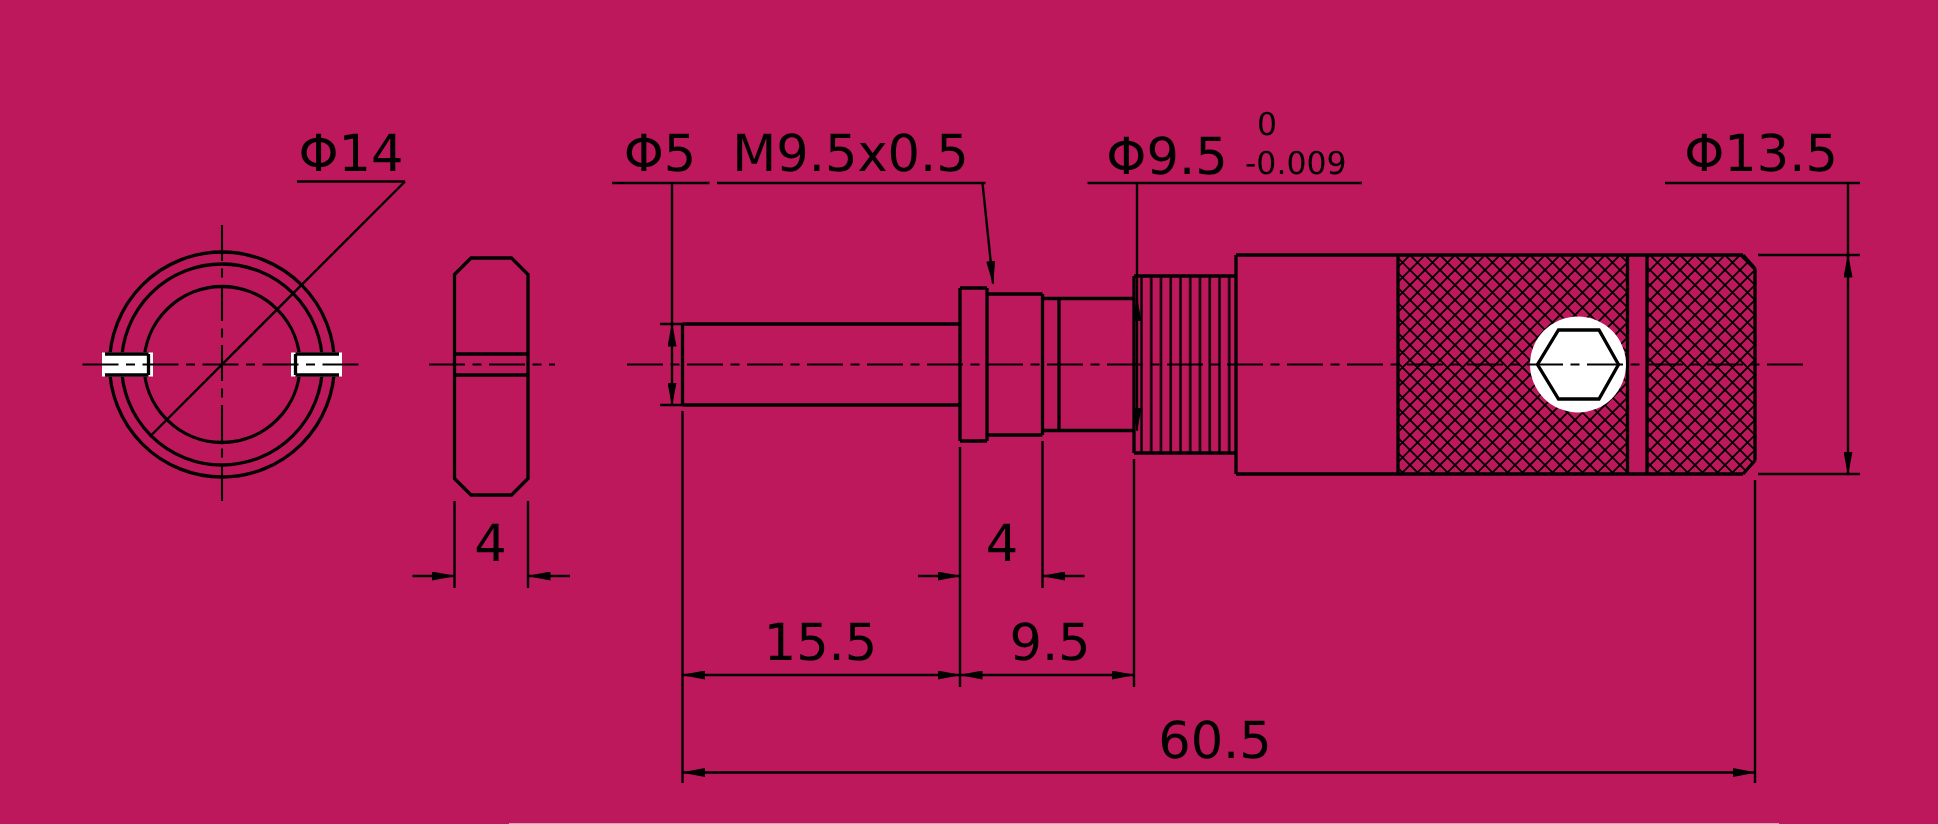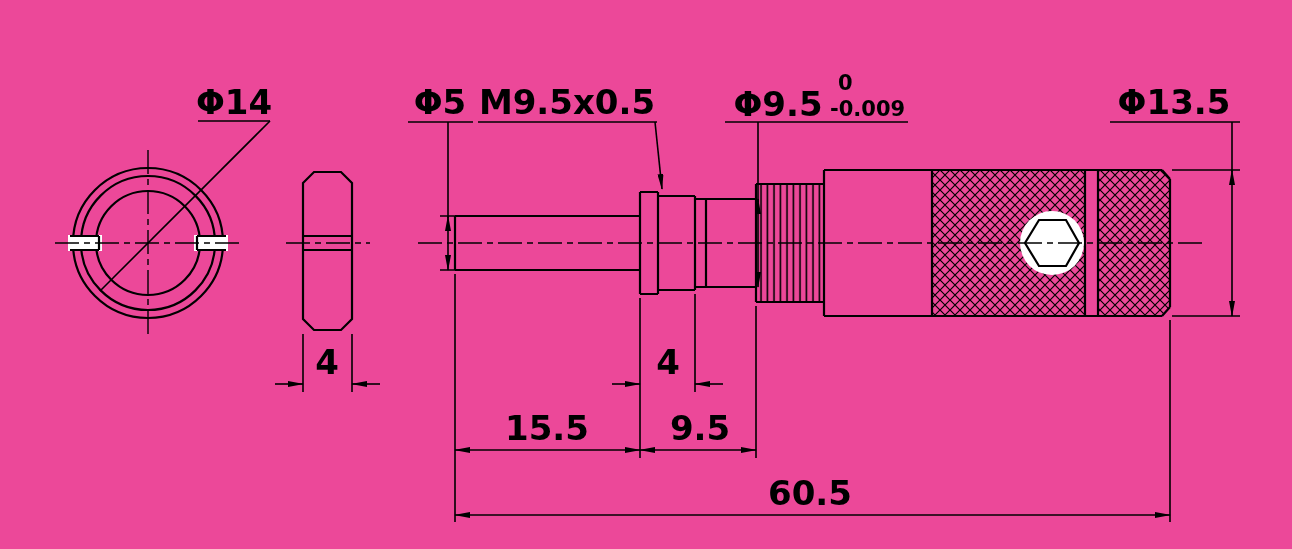--- a/index.html
+++ b/index.html
@@ -1,16 +1,16 @@
 <!DOCTYPE html>
 <html><head>
 <meta charset="utf-8">
 <style>
   html, body { margin: 0; padding: 0; background: #ffffff; }
-  .stage { width: 1292px; height: 549px; background: #ec4899; position: relative; overflow: hidden; font-weight: bold; }
+  .stage { width: 1292px; height: 549px; background: #be185d; position: relative; overflow: hidden; }
   svg { display: block; }
   .obj   { stroke: #000; stroke-width: 2.2; fill: none; }
   .thin  { stroke: #000; stroke-width: 1.6; fill: none; }
   .cl    { stroke: #000; stroke-width: 1.4; fill: none; stroke-dasharray: 24 5 6 5; }
   text   { font-family: "DejaVu Sans", "Liberation Sans", sans-serif; font-size: 34px; fill: #000; }
   .tol   { font-size: 21px; }
 </style>
 </head>
 <body>
 

